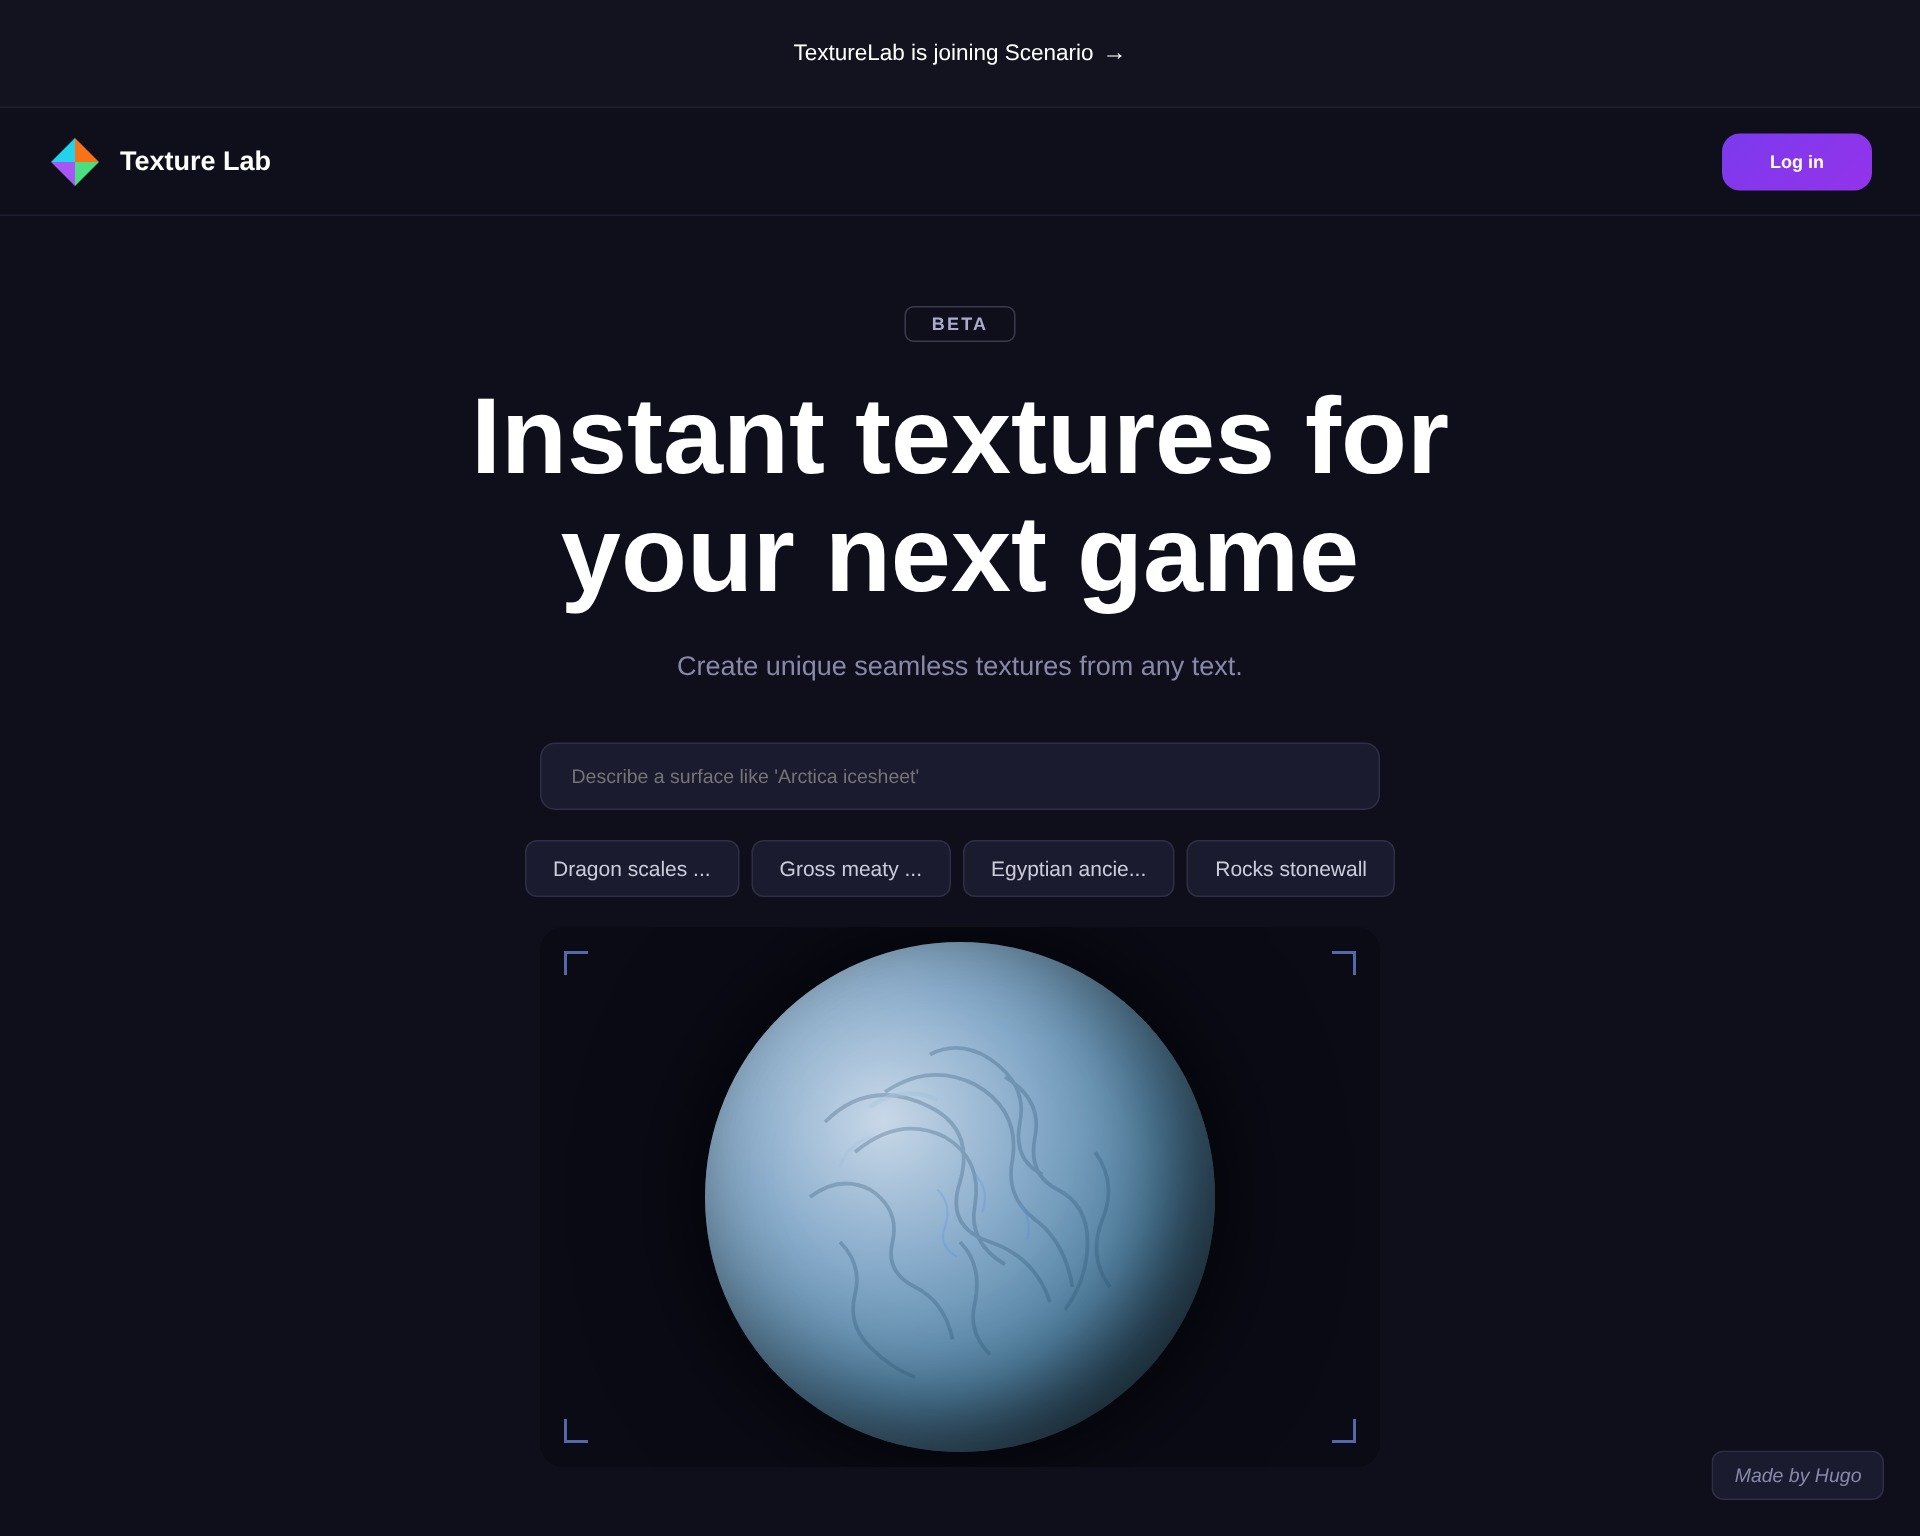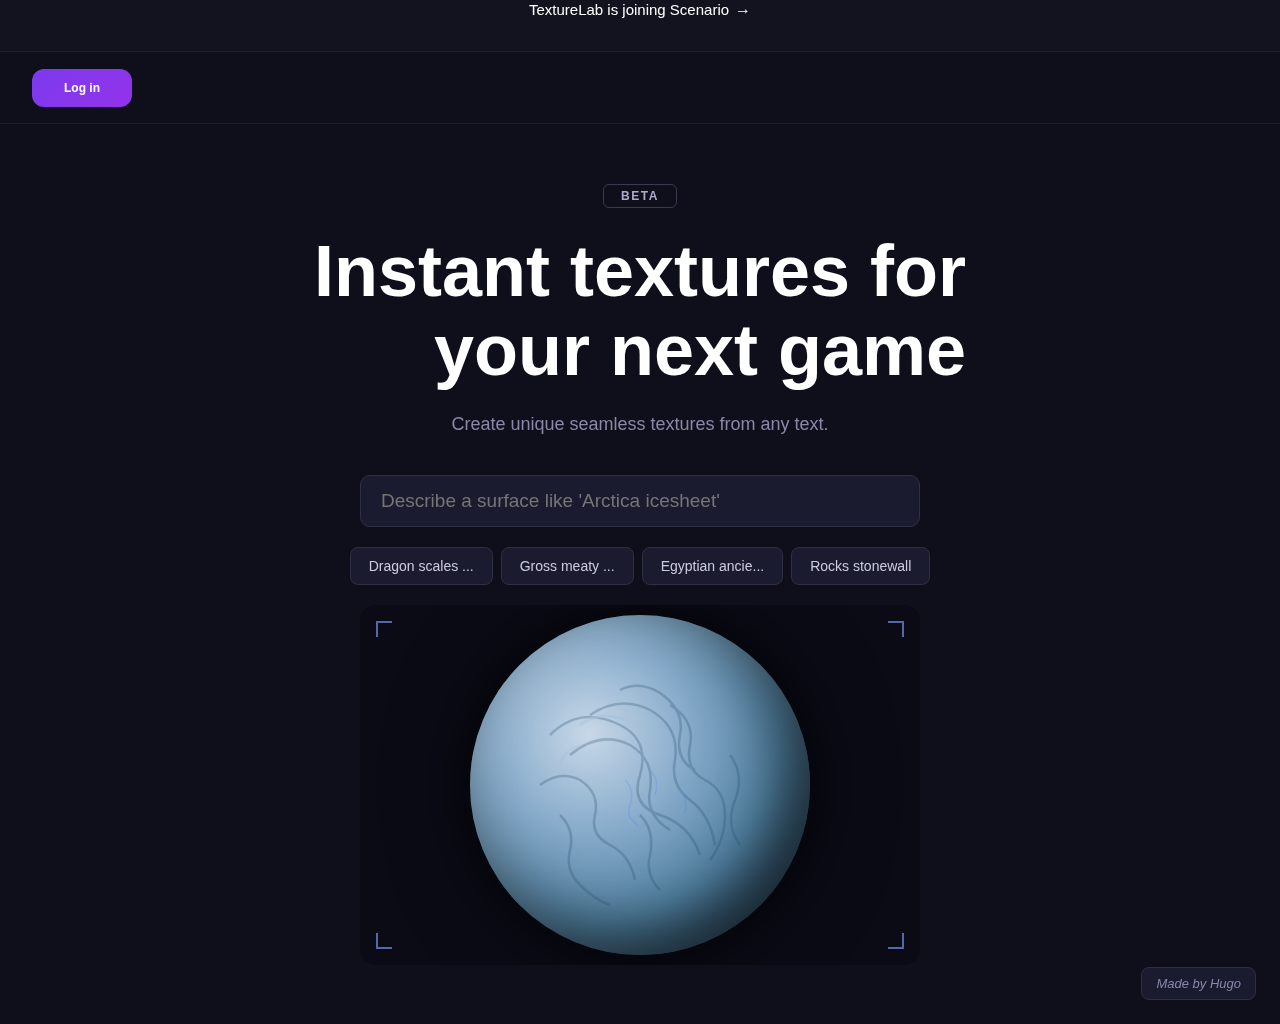--- a/index.html
+++ b/index.html
@@ -14,23 +14,23 @@
       background-color: #0e0f1a;
       font-family: -apple-system, BlinkMacSystemFont, 'Segoe UI', sans-serif;
       color: #ffffff;
       overflow: hidden;
     }
 
     
     .announcement-bar {
       background-color: #12131f;
       border-bottom: 1px solid #1e1f2e;
-      height: 52px;
-      display: flex;
-      align-items: flex-start;
+      height: 72px;
+      display: flex;
+      align-items: center;
       justify-content: center;
     }
 
     .announcement-text {
       color: #ffffff;
       font-size: 15px;
       display: flex;
       align-items: center;
       gap: 6px;
     }
@@ -96,21 +96,21 @@
       font-weight: 600;
       color: #aaaacc;
       letter-spacing: 1.5px;
       margin-bottom: 24px;
     }
 
     
     .hero-title {
       font-size: 72px;
       font-weight: 900;
-      text-align: right;
+      text-align: center;
       line-height: 1.1;
       color: #ffffff;
       margin-bottom: 24px;
       font-family: 'Arial Black', 'Arial Bold', Gadget, sans-serif;
     }
 
     .hero-subtitle {
       font-size: 18px;
       color: #8888aa;
       text-align: right;
@@ -124,21 +124,21 @@
       margin-bottom: 20px;
       width: 560px;
     }
 
     .search-input {
       flex: 1;
       background-color: #1a1b2e;
       border: 1px solid #2e2f45;
       border-radius: 10px;
       padding: 14px 20px;
-      font-size: 19px;
+      font-size: 13px;
       color: #14b8a6;
       outline: none;
     }
 
     .search-input::placeholder {
       color: #6666888;
     }
 
     .generate-button {
       background: linear-gradient(135deg, #7c3aed, #9333ea);
@@ -245,20 +245,31 @@
 <body>
 
 <div class="announcement-bar">
   <span class="announcement-text">
     <span>TextureLab is joining Scenario</span>
     <span class="announcement-arrow">→</span>
   </span>
 </div>
 
 <nav class="navbar">
+  <div class="navbar-brand">
+
+    <svg class="brand-logo" viewBox="0 0 36 36" fill="none" xmlns="http://www.w3.org/2000/svg">
+      <polygon points="18,2 34,18 18,34 2,18" fill="none"></polygon>
+      <polygon points="18,2 34,18 18,18" fill="#f97316"></polygon>
+      <polygon points="18,2 2,18 18,18" fill="#22d3ee"></polygon>
+      <polygon points="2,18 18,34 18,18" fill="#a855f7"></polygon>
+      <polygon points="18,18 34,18 18,34" fill="#4ade80"></polygon>
+    </svg>
+    <span class="brand-name">Texture Lab</span>
+  </div>
   <button class="login-button">Log in</button>
 </nav>
 
 <main class="main-content">
 
   <div class="beta-badge">BETA</div>
 
   <h1 class="hero-title">
     <span>Instant textures for</span><br>
     <span>your next game</span>

